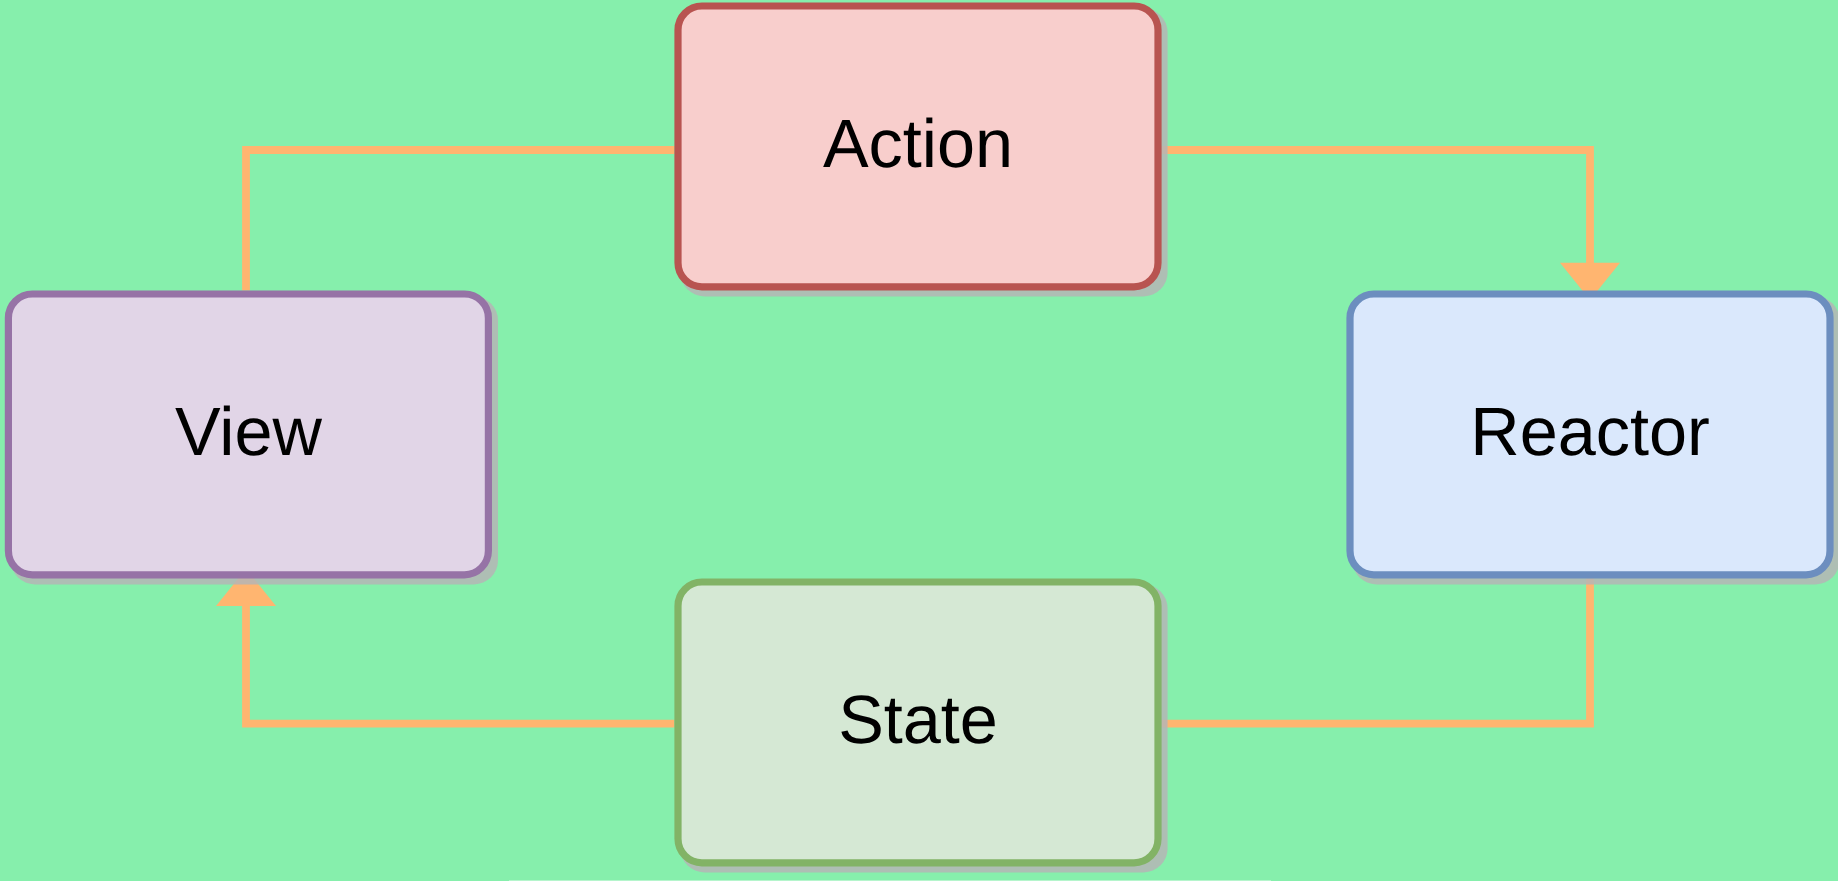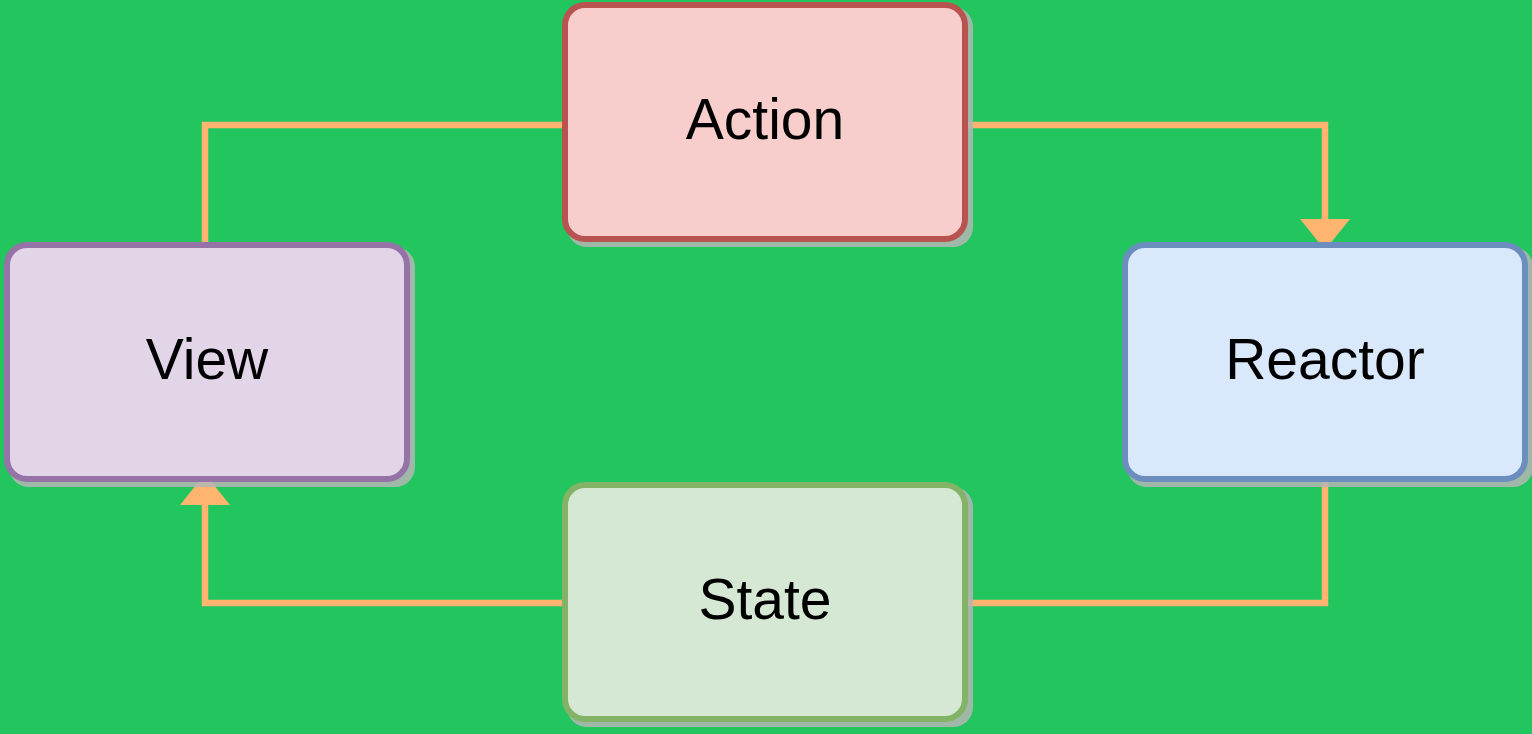--- a/index.html
+++ b/index.html
@@ -8,21 +8,21 @@
     padding: 0;
     background: #ffffff;
   }
   body {
     font-family: "Liberation Sans", sans-serif;
   }
   #canvas {
     position: relative;
     width: 1532px;
     height: 734px;
-    background: #22c55e;
+    background: #86efac;
     overflow: hidden;
   }
   #flow-svg {
     position: absolute;
     left: 0;
     top: 0;
     width: 1532px;
     height: 734px;
   }
   .node-label {

